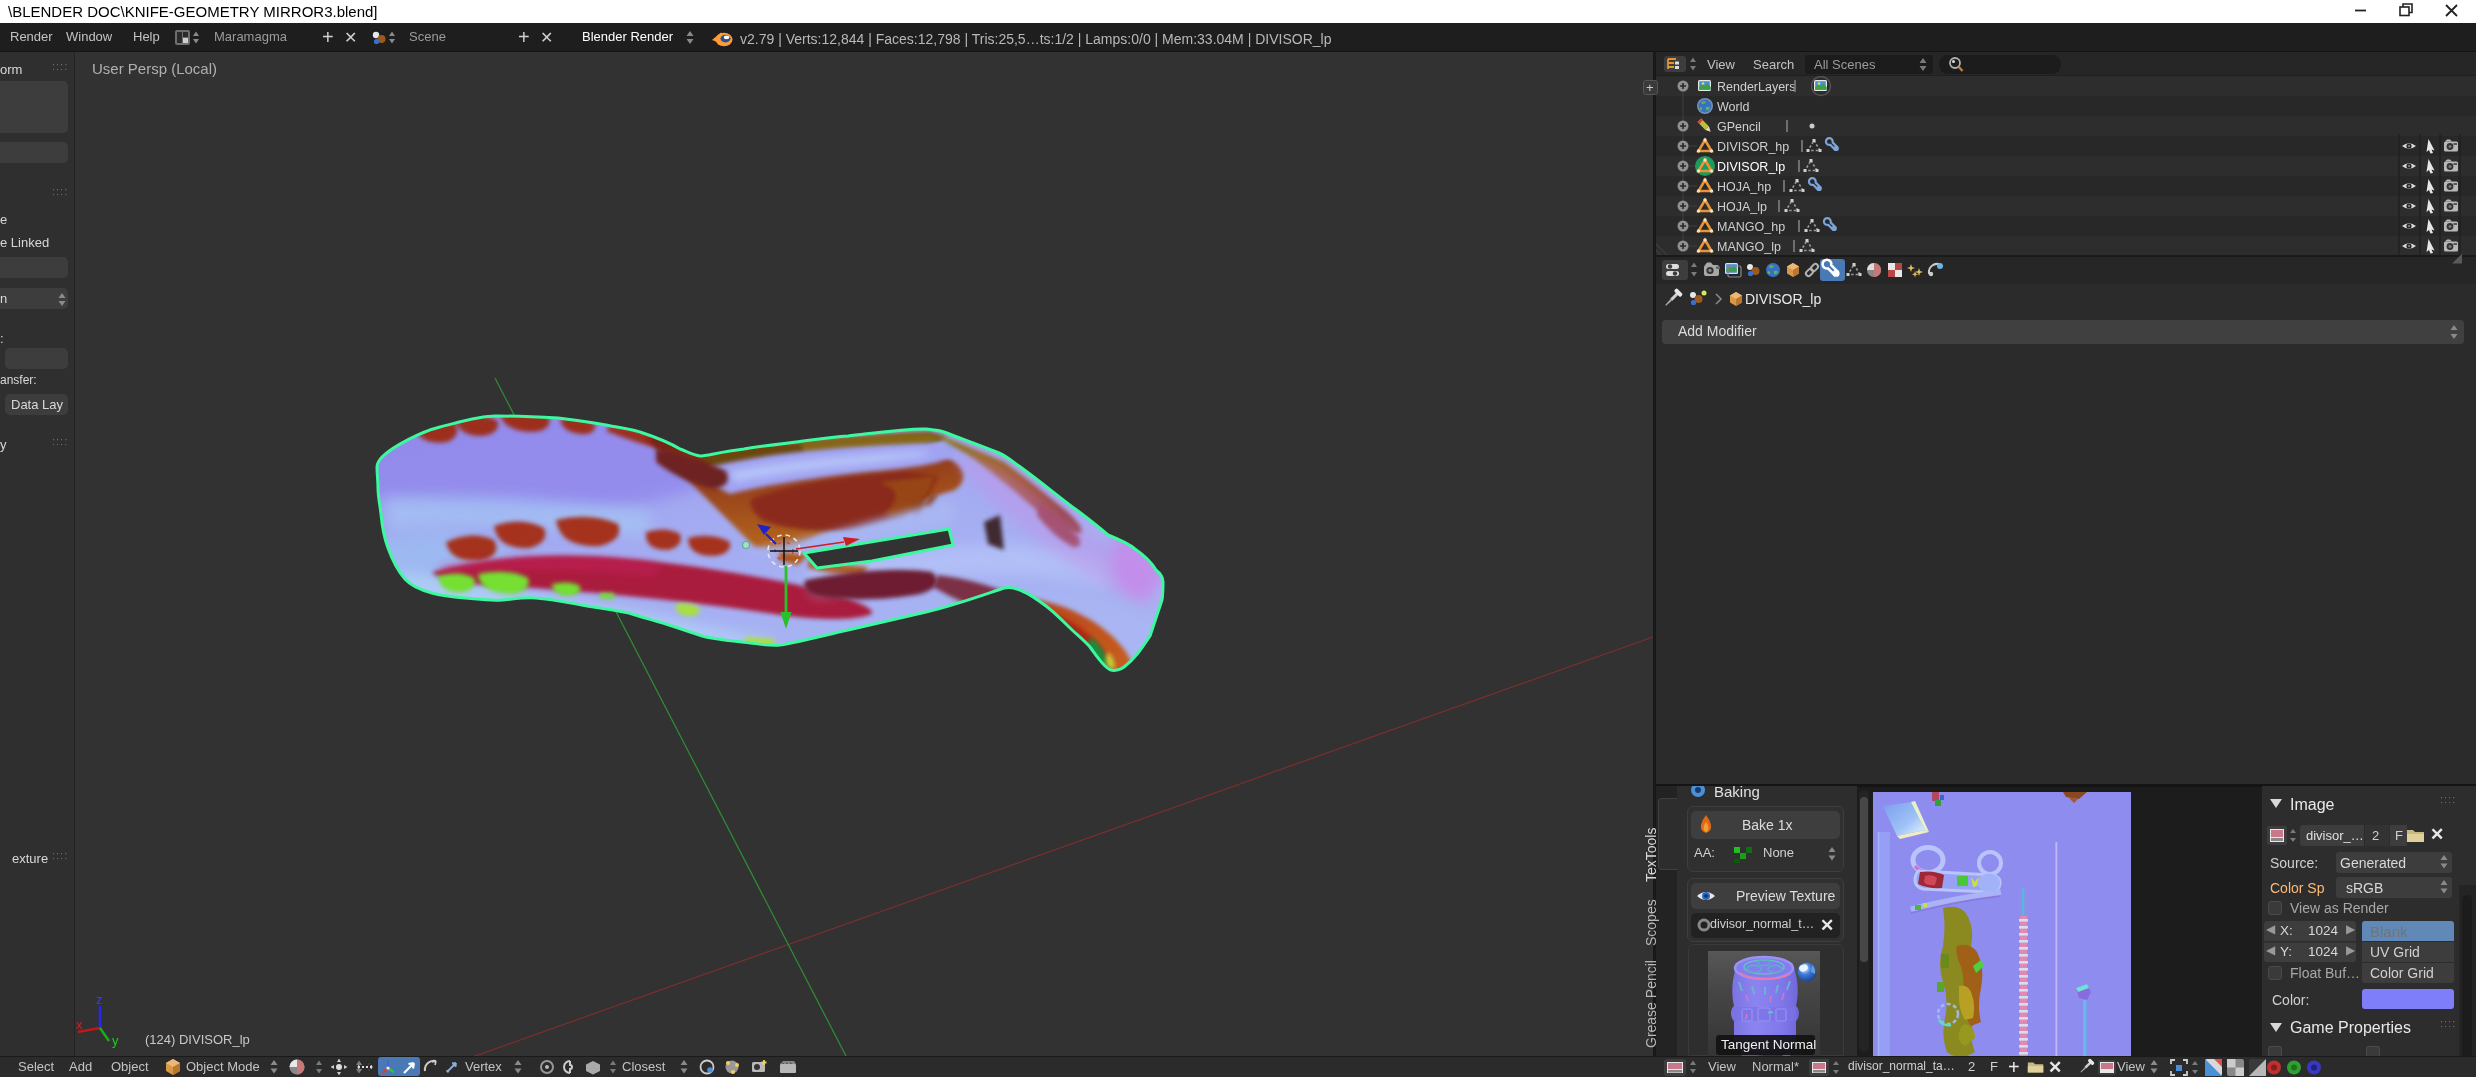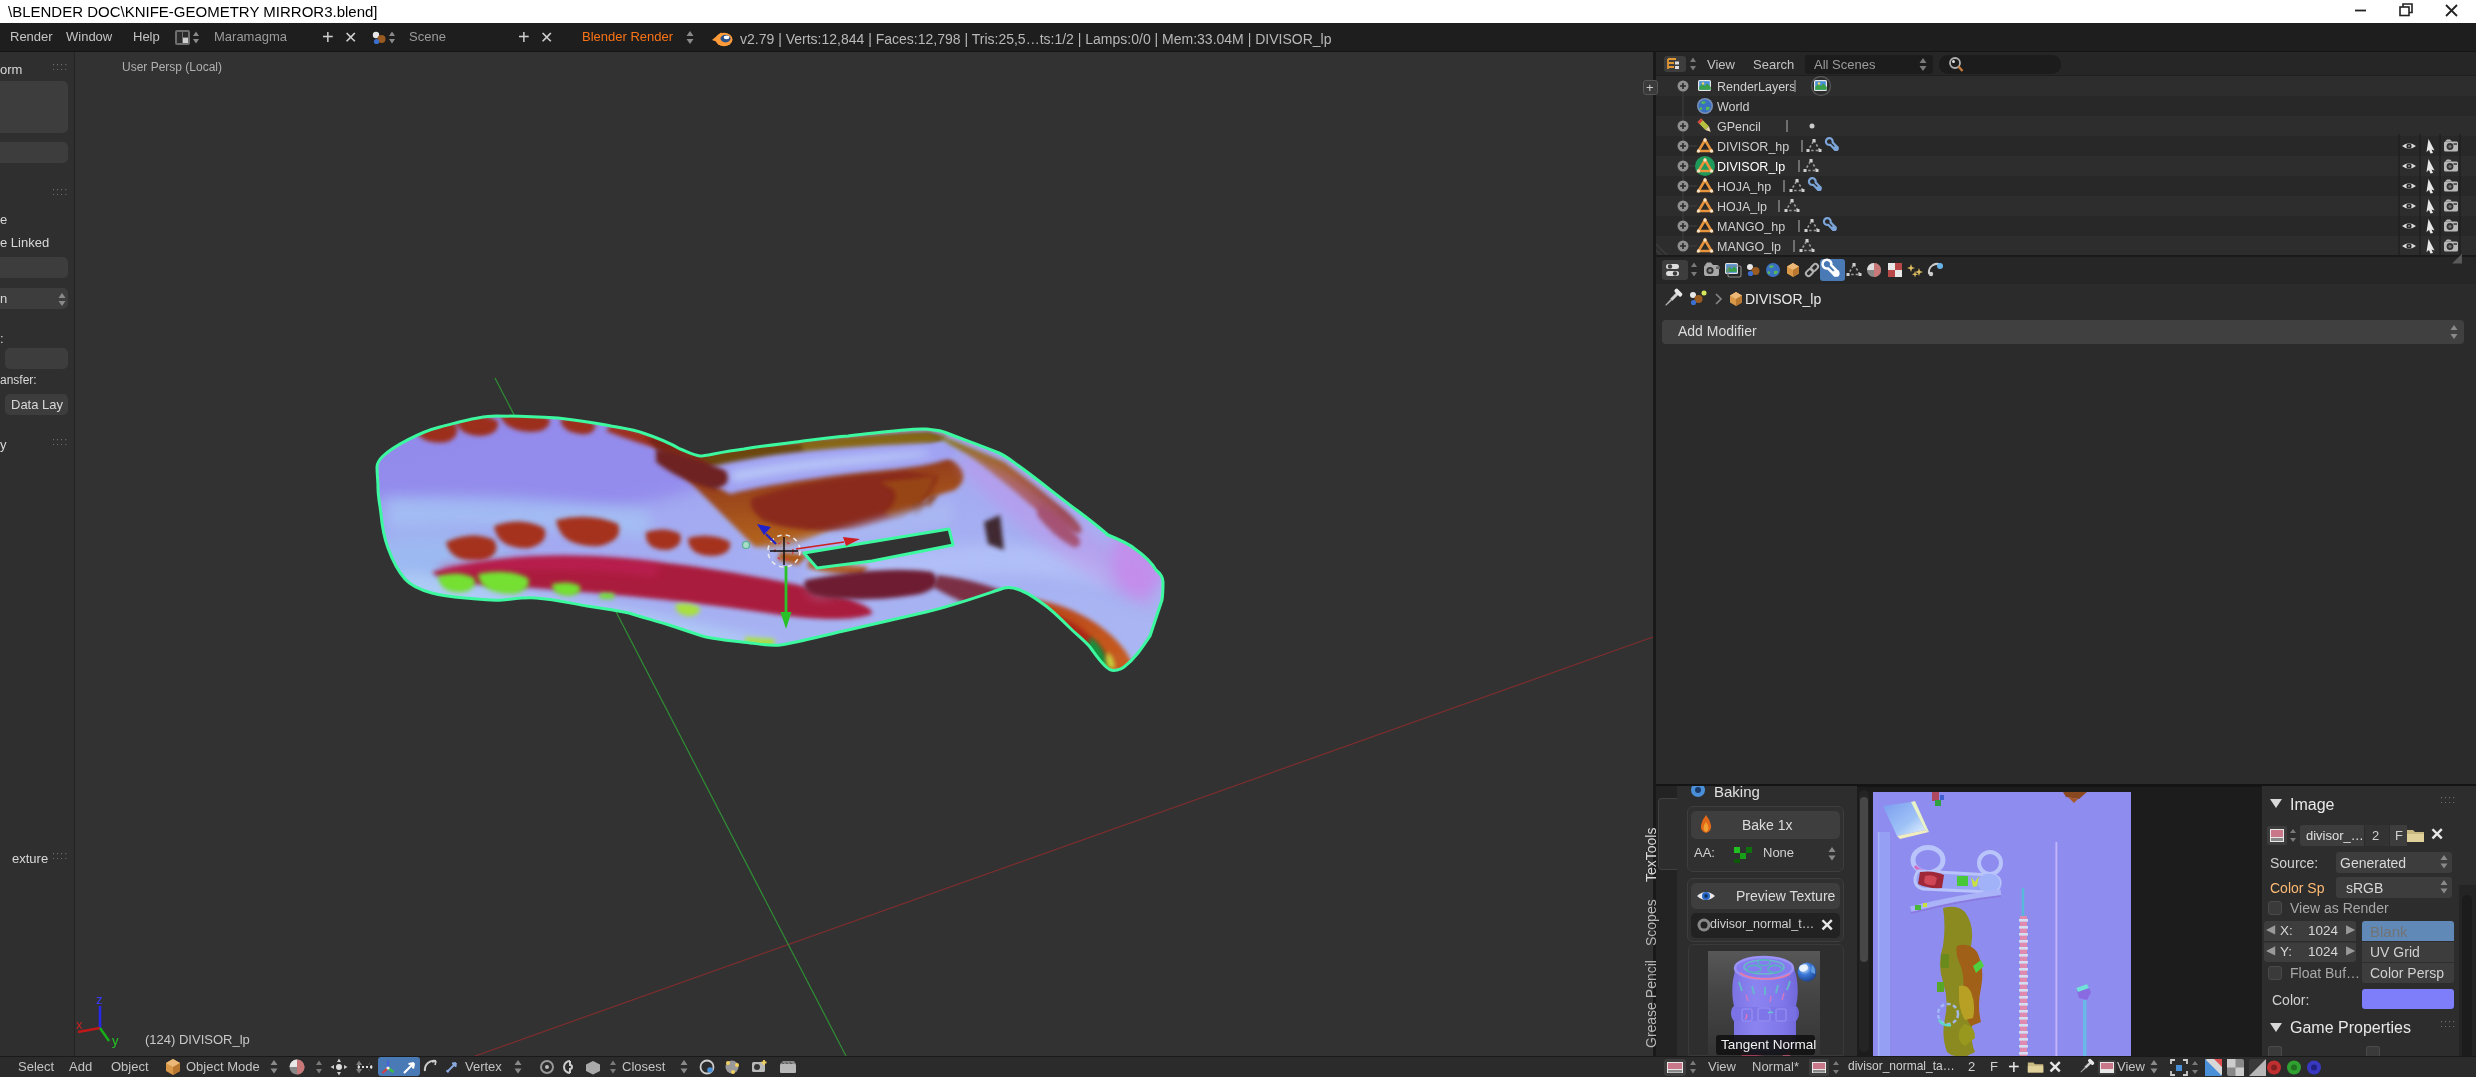--- a/index.html
+++ b/index.html
@@ -48,40 +48,40 @@
 <svg class="abs" style="left:370px;top:28px" width="26" height="20" viewBox="0 0 26 20">
   <circle cx="6" cy="7" r="3.2" fill="#e8e8e8"></circle>
   <circle cx="11.5" cy="11" r="4" fill="#9a5b20"></circle>
   <circle cx="6.5" cy="13.5" r="2.6" fill="#3a6fd0"></circle>
   <path d="M 19 8 l 3 -4.5 l 3 4.5 z" fill="#8a8a8a"></path>
   <path d="M 19 11 l 3 4.5 l 3 -4.5 z" fill="#8a8a8a"></path>
 </svg>
 <div class="t" style="left:409px;top:29px;font-size:13px;color:#9b9b9b;">Scene</div>
 <div class="t" style="left:518px;top:26px;font-size:20px;color:#cfcfcf;">+</div>
 <div class="t" style="left:540px;top:28px;font-size:16px;color:#cfcfcf;">✕</div>
-<div class="t" style="left:582px;top:29px;font-size:13px;color:#f97316;">Blender Render</div>
+<div class="t" style="left:582px;top:29px;font-size:13px;color:#ffffff;">Blender Render</div>
 <svg class="abs" style="left:684px;top:30px" width="12" height="16" viewBox="0 0 12 16">
   <path d="M 2.5 6 l 3.5 -5 l 3.5 5 z M 2.5 9 l 3.5 5 l 3.5 -5 z" fill="#8a8a8a"></path>
 </svg>
 <svg class="abs" style="left:711px;top:29px" width="23" height="19" viewBox="0 0 23 19">
   <path d="M 1 11 L 10 3.5 L 13.5 7 L 5 12.5 Z" fill="#ff9b38"></path>
   <ellipse cx="13" cy="10.5" rx="8.5" ry="6.8" fill="#ff9b38"></ellipse>
   <ellipse cx="14.5" cy="9.6" rx="5" ry="3.8" fill="#2a5087"></ellipse>
   <ellipse cx="15.6" cy="8.3" rx="2.8" ry="1.9" fill="#fff"></ellipse>
 </svg>
 <div class="t" style="left:740px;top:31px;font-size:14px;color:#b8b8b8;">v2.79 | Verts:12,844 | Faces:12,798 | Tris:25,5…ts:1/2 | Lamps:0/0 | Mem:33.04M | DIVISOR_lp</div>
 
 <div class="abs" style="left:0;top:51px;width:2476px;height:1px;background:#141414;"></div>
 
 <div class="abs" style="left:0;top:52px;width:1655px;height:1004px;background:#323232;"></div>
 <svg class="abs" style="left:0;top:52px" width="1655" height="1004" viewBox="0 0 1655 1004">
   <line x1="1653" y1="585" x2="475" y2="1004" stroke="#7e2d2d" stroke-width="1.2"></line>
   <line x1="495" y1="326" x2="846" y2="1004" stroke="#2f8f35" stroke-width="1.2"></line>
 </svg>
-<div class="t" style="left:92px;top:60px;font-size:12px;color:#b0b0b0;margin-left:30px;">User Persp (Local)</div>
+<div class="t" style="left:92px;top:60px;font-size:15px;color:#b0b0b0;">User Persp (Local)</div>
 
 <svg class="abs" style="left:0;top:52px" width="1655" height="1004" viewBox="0 0 1655 1004">
   <defs>
     <linearGradient id="bodyg" x1="0" y1="0" x2="0.7" y2="1">
       <stop offset="0" stop-color="#9a98ee"></stop>
       <stop offset="0.45" stop-color="#a3aaf1"></stop>
       <stop offset="1" stop-color="#a9b6f3"></stop>
     </linearGradient>
     <linearGradient id="scoopg" x1="0" y1="0" x2="0.25" y2="1">
       <stop offset="0" stop-color="#702018"></stop>
@@ -811,21 +811,21 @@
 <div class="t" style="left:2280px;top:944px;font-size:13.5px;color:#d8d8d8;">Y:</div>
 <div class="t" style="left:2308px;top:944px;font-size:13.5px;color:#d8d8d8;">1024</div>
 <div class="t" style="left:2266px;top:943px;font-size:12px;color:#999;">◀</div>
 <div class="t" style="left:2346px;top:943px;font-size:12px;color:#999;">▶</div>
 
 <div class="abs" style="left:2362px;top:921px;width:92px;height:20px;background:#6089b8;border-radius:3px 3px 0 0;"></div>
 <div class="t" style="left:2370px;top:923px;font-size:15px;color:#737373;">Blank</div>
 <div class="abs" style="left:2362px;top:942px;width:92px;height:20px;background:#3d3d3d;"></div>
 <div class="t" style="left:2370px;top:944px;font-size:14px;color:#d0d0d0;">UV Grid</div>
 <div class="abs" style="left:2362px;top:963px;width:92px;height:20px;background:#3d3d3d;border-radius:0 0 3px 3px;"></div>
-<div class="t" style="left:2370px;top:965px;font-size:14px;color:#d0d0d0;">Color Persp</div>
+<div class="t" style="left:2370px;top:965px;font-size:14px;color:#d0d0d0;">Color Grid</div>
 
 <div class="abs" style="left:2268px;top:966px;width:14px;height:14px;background:#3a3a3a;border:1px solid #4a4a4a;border-radius:3px;"></div>
 <div class="t" style="left:2290px;top:965px;font-size:14px;color:#a8a8a8;">Float Buf…</div>
 
 <div class="t" style="left:2272px;top:992px;font-size:14px;color:#d0d0d0;">Color:</div>
 <div class="abs" style="left:2362px;top:989px;width:92px;height:20px;background:#7e7efa;border-radius:3px;"></div>
 
 <svg class="abs" style="left:2268px;top:1019px" width="16" height="16" viewBox="0 0 16 16">
       <path d="M 2 4 h 12 l -6 9 z" fill="#d8d8d8"></path>
     </svg>

